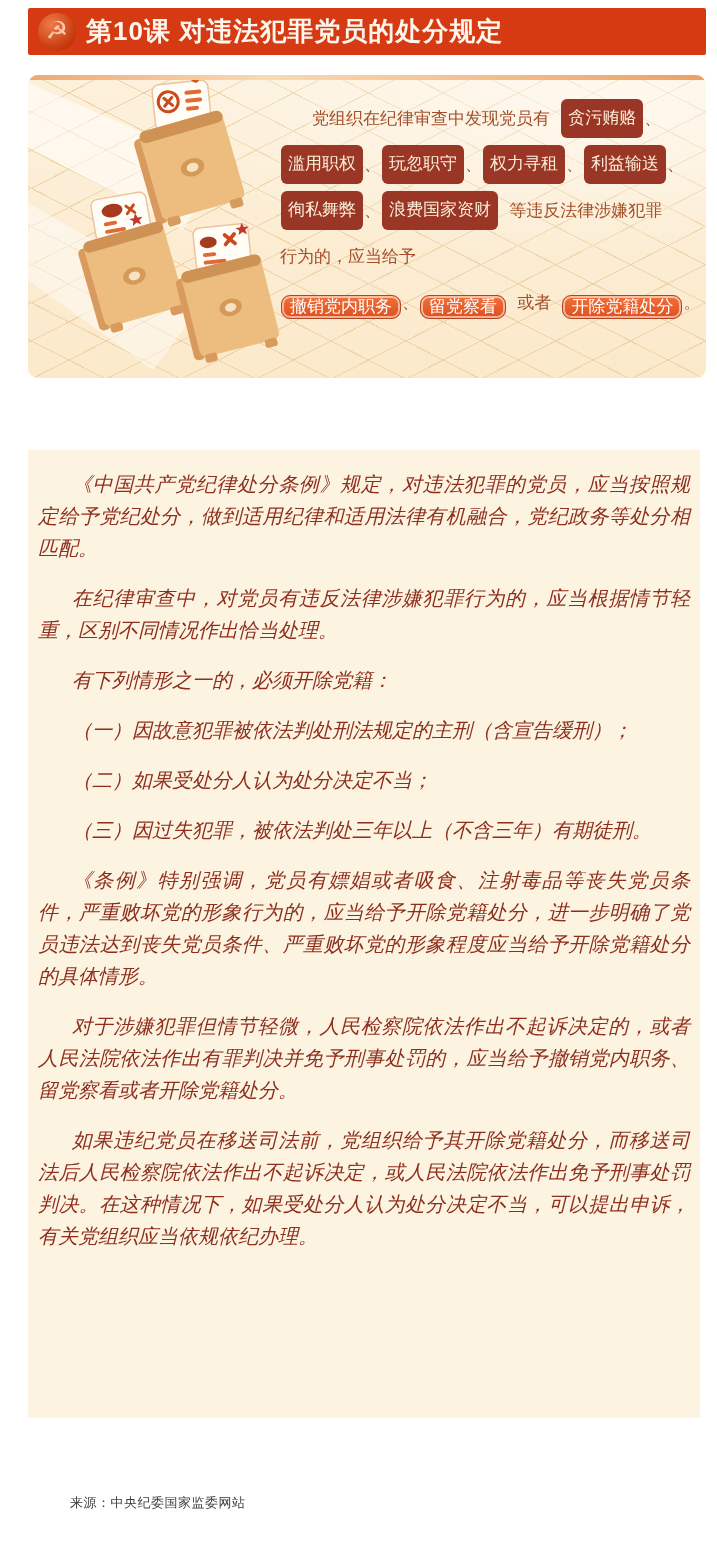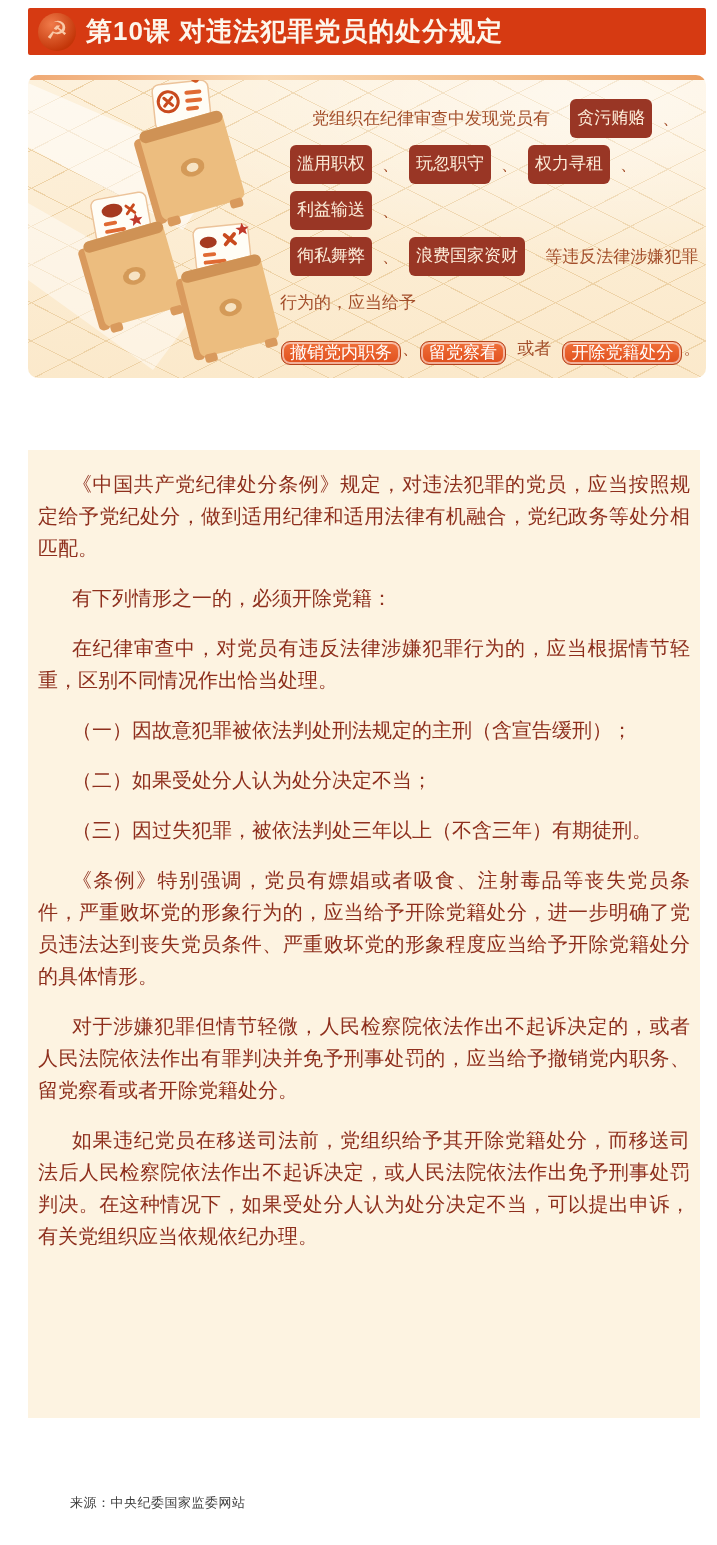--- a/index.html
+++ b/index.html
@@ -49,34 +49,34 @@
   .illus{position:absolute;left:0;top:0;width:270px;height:300px;}
   .banner-text{
     position:absolute;left:252px;top:21px;width:430px;
     font-size:17px;line-height:45px;color:var(--banner-text,#a34e2a);
     text-indent:32px;
   }
   .seg-text{text-indent:0;font-family:Liberation Mono, monospace;}
   .seg-tag{
     display:inline-block;text-indent:0;background:var(--tag-bg,#993625);
     color:var(--tag-text,#fdeeda);font-size:17px;line-height:1.35;
-    padding:8px 7px;border-radius:6px;margin:0 10px;vertical-align:1px;
+    padding:8px 7px;border-radius:6px;margin:0 1px;vertical-align:1px;
   }
   .seg-btn{
     display:inline-block;text-indent:0;
     background:linear-gradient(180deg,var(--badge-bg-top,#f0703a),var(--badge-bg-bottom,#e04f1d));
     color:var(--badge-text,#fff);font-size:17px;line-height:1.3;
     padding:0 8px;border-radius:9px;margin:0 1px;vertical-align:-4px;
     border:1px solid var(--badge-border,#b5431c);
     box-shadow:inset 0 0 0 2px rgba(255,255,255,.55);
   }
   
   .article{
     position:absolute;left:28px;top:450px;width:672px;height:968px;
-    background:var(--body-bg,#fdf3e1);padding:18px 10px 14px;overflow:hidden;
+    background:var(--body-bg,#fdf3e1);padding:18px 10px 14px;overflow:hidden;font-style:italic;
   }
   .article p{
     font-size:20px;line-height:32px;color:var(--body-text,#8e2f1d);
     text-indent:34px;text-align:justify;margin-bottom:18px;
   }
   
   .source{
     position:absolute;left:70px;top:1494px;
     font-size:13px;color:var(--footer-text,#3c3c3c);letter-spacing:0.5px;
   }
@@ -154,22 +154,22 @@
         <rect x="69" y="90" width="13" height="9" rx="3" fill="var(--box-side)"></rect>
       </g>
     </svg>
 
     <div class="banner-text"><span class="seg-text">党组织在纪律审查中发现党员有 </span><span class="seg-tag">贪污贿赂</span><span class="seg-text">、</span><br><span class="seg-tag">滥用职权</span><span class="seg-text">、</span><span class="seg-tag">玩忽职守</span><span class="seg-text">、</span><span class="seg-tag">权力寻租</span><span class="seg-text">、</span><span class="seg-tag">利益输送</span><span class="seg-text">、</span><br><span class="seg-tag">徇私舞弊</span><span class="seg-text">、</span><span class="seg-tag">浪费国家资财</span><span class="seg-text"> 等违反法律涉嫌犯罪</span><br><span class="seg-text">行为的，应当给予</span><br><span class="seg-btn">撤销党内职务</span><span class="seg-text">、</span><span class="seg-btn">留党察看</span><span class="seg-text"> 或者 </span><span class="seg-btn">开除党籍处分</span><span class="seg-text">。</span></div>
     <div class="banner-topline"></div>
   </section>
 
   <section class="article">
       <p>《中国共产党纪律处分条例》规定，对违法犯罪的党员，应当按照规定给予党纪处分，做到适用纪律和适用法律有机融合，党纪政务等处分相匹配。</p>
+      <p>在纪律审查中，对党员有违反法律涉嫌犯罪行为的，应当根据情节轻重，区别不同情况作出恰当处理。</p>
       <p>有下列情形之一的，必须开除党籍：</p>
-      <p>在纪律审查中，对党员有违反法律涉嫌犯罪行为的，应当根据情节轻重，区别不同情况作出恰当处理。</p>
       <p>（一）因故意犯罪被依法判处刑法规定的主刑（含宣告缓刑）；</p>
       <p>（二）如果受处分人认为处分决定不当；</p>
       <p>（三）因过失犯罪，被依法判处三年以上（不含三年）有期徒刑。</p>
       <p>《条例》特别强调，党员有嫖娼或者吸食、注射毒品等丧失党员条件，严重败坏党的形象行为的，应当给予开除党籍处分，进一步明确了党员违法达到丧失党员条件、严重败坏党的形象程度应当给予开除党籍处分的具体情形。</p>
       <p>对于涉嫌犯罪但情节轻微，人民检察院依法作出不起诉决定的，或者人民法院依法作出有罪判决并免予刑事处罚的，应当给予撤销党内职务、留党察看或者开除党籍处分。</p>
       <p>如果违纪党员在移送司法前，党组织给予其开除党籍处分，而移送司法后人民检察院依法作出不起诉决定，或人民法院依法作出免予刑事处罚判决。在这种情况下，如果受处分人认为处分决定不当，可以提出申诉，有关党组织应当依规依纪办理。</p>
     </section>
 
   <footer class="source">来源：中央纪委国家监委网站</footer>
 

